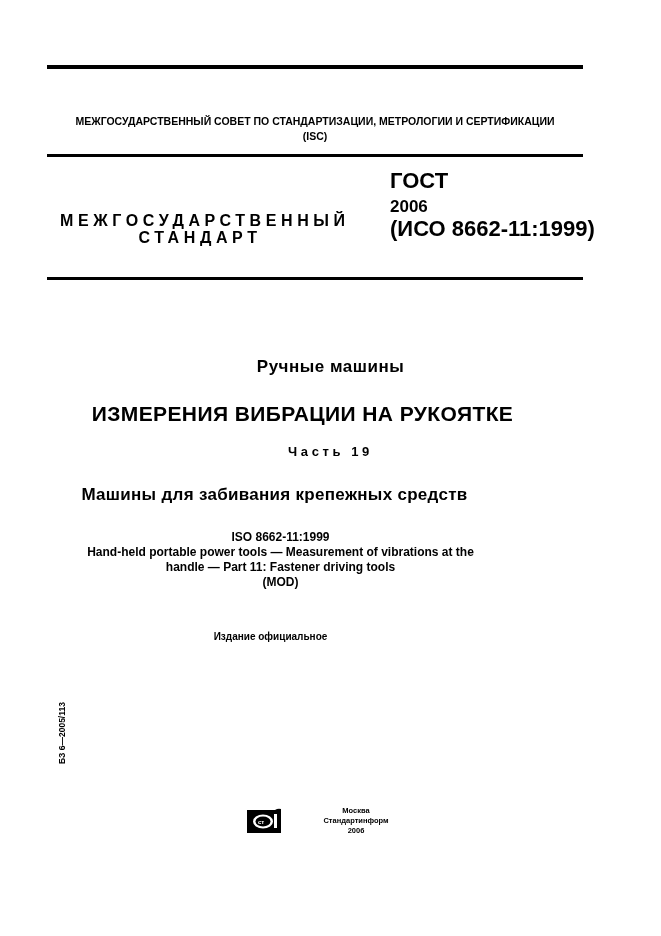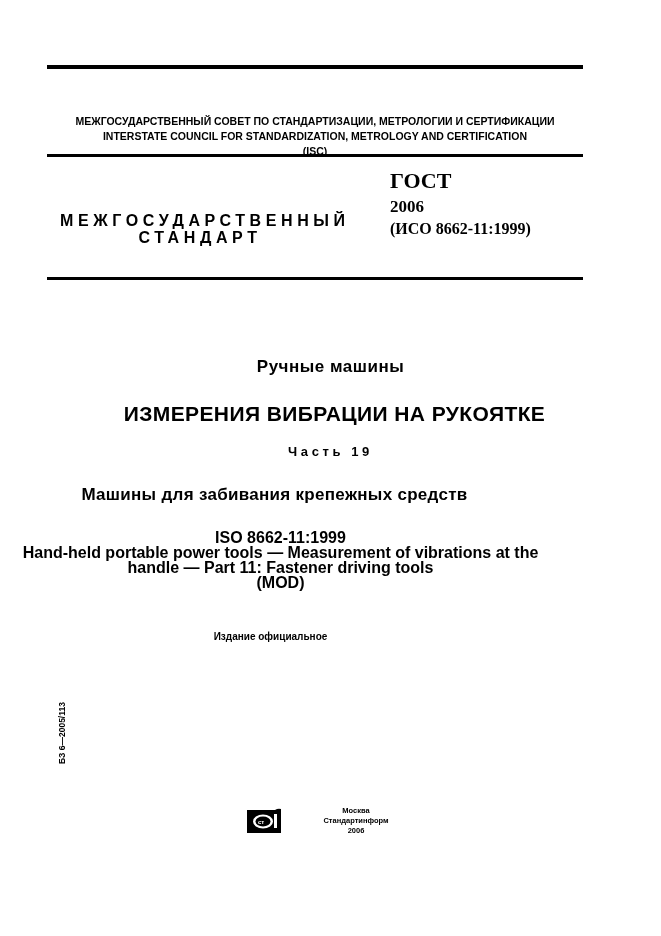--- a/index.html
+++ b/index.html
@@ -6,50 +6,49 @@
   body { width:661px; height:936px; position:relative; overflow:hidden;
          font-family:"Liberation Sans", sans-serif; color:#000; }
   .rule { position:absolute; left:47px; width:536px; background:#000; }
   .abs { position:absolute; }
   .center { text-align:center; }
 
   #council { left:47px; top:86px; width:536px; font-size:10.5px; line-height:15px; font-weight:bold;margin-top:28px; }
 
   #std-kind { left:60px; top:212px; width:280px; font-size:16px; line-height:17px; font-weight:bold; letter-spacing:4.6px; }
 
-  #gost-block { left:390px; top:168px; font-weight:bold;font-family:Liberation Serif, serif; }
+  #gost-block { left:390px; top:168px; font-weight:bold; }
   #gost-label { font-size:22px; line-height:26px; display:block; }
   #gost-number { font-size:22px; line-height:24px; display:block; }
   #gost-year { font-size:17px; line-height:22px; display:block; margin-top:2px; }
-  #gost-iso { font-size:16px; line-height:22px; display:block; }
+  #gost-iso { font-size:22px; line-height:22px; display:block; }
 
   #title-top { left:0; top:357px; width:661px; font-size:17px; font-weight:bold; letter-spacing:0.5px; }
-  #title-main { left:0; top:402px; width:605px; font-size:21px; font-weight:bold; letter-spacing:0.4px;padding-left:32px; }
+  #title-main { left:0; top:402px; width:605px; font-size:21px; font-weight:bold; letter-spacing:0.4px; }
   #part { left:0; top:444px; width:661px; font-size:13px; font-weight:bold; letter-spacing:3.6px; }
   #subtitle { left:0; top:485px; width:549px; font-size:17px; font-weight:bold; letter-spacing:0.3px; }
 
-  #iso-block { left:0; top:530px; width:561px; font-size:16px; line-height:15px; font-weight:bold; }
+  #iso-block { left:0; top:530px; width:561px; font-size:12px; line-height:15px; font-weight:bold; }
 
   #edition { left:0; top:631px; width:541px; font-size:10px; font-weight:bold; }
 
   #side-code { left:49px; top:690px; width:20px; height:90px; }
   #side-code span { position:absolute; left:-32px; top:38px; width:90px; transform:rotate(-90deg);
                     font-size:8.5px; font-weight:bold; white-space:nowrap; text-align:center; }
 
   #logo { left:247px; top:808px; width:37px; height:26px; }
   #publisher { left:318px; top:806px; width:76px; font-size:7.5px; line-height:10px; font-weight:bold; }
 </style>
 </head>
 <body>
 
 <div class="rule" style="top:65px;height:4px;"></div>
 
 <div id="council" class="abs center">
   <div>МЕЖГОСУДАРСТВЕННЫЙ СОВЕТ ПО СТАНДАРТИЗАЦИИ, МЕТРОЛОГИИ И СЕРТИФИКАЦИИ</div>
-  <div>INTERSTATE COUNCIL FOR STANDARDIZATION, METROLOGY AND CERTIFICATION</div>
   <div>(ISC)</div>
 </div>
 
 <div class="rule" style="top:154px;height:3px;"></div>
 
 <div id="std-kind" class="abs center">
   <div>МЕЖГОСУДАРСТВЕННЫЙ</div>
   <div>СТАНДАРТ</div>
 </div>
 

